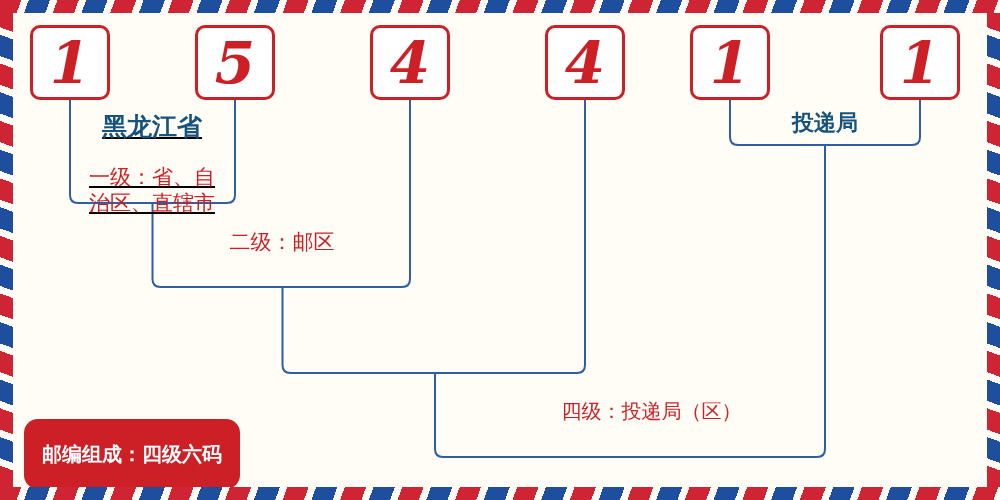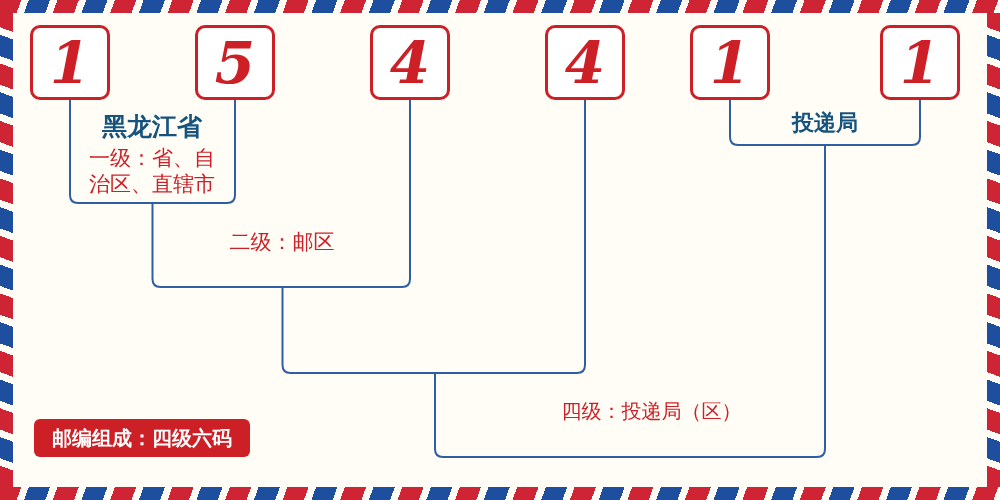--- a/index.html
+++ b/index.html
@@ -55,33 +55,33 @@
   .label-block{position:absolute;transform:translateX(-50%);text-align:center;z-index:2;}
   .label-title{
     color:var(--text-blue);font-weight:bold;font-size:25px;line-height:1.2;
     white-space:nowrap;
   }
   .label-title.small{font-size:21px;}
   .label-desc{
     color:var(--accent-red);font-size:21px;line-height:1.25;margin-top:5px;
   }
   .label-desc.small{font-size:20px;margin-left:43px;}
-  .wrap-narrow{width:136px;margin:3px auto 0;}
+  .wrap-narrow{width:136px;margin:22px auto 0;}
 
   .delivery-label{
     position:absolute;transform:translateX(-50%);z-index:2;
     color:var(--text-blue);font-weight:bold;font-size:22px;white-space:nowrap;text-align:right;
   }
 
   
   .badge{
-    position:absolute;left:34px;top:419px;z-index:2;
+    position:absolute;left:24px;top:419px;z-index:2;
     background:var(--accent-red);color:#ffffff;
     font-size:20px;font-weight:bold;line-height:1;
-    padding:9px 18px;border-radius:6px;white-space:nowrap;
+    padding:25px 18px;border-radius:14px;white-space:nowrap;
   }
 </style>
 </head>
 <body>
 
 <div class="canvas">
 
   <div class="border-strip top"></div>
   <div class="border-strip bottom"></div>
   <div class="border-strip left"></div>
@@ -107,21 +107,21 @@
   <div class="digit-box" style="left:545px">
     <span class="digit">4</span>
   </div>
   <div class="digit-box" style="left:690px">
     <span class="digit">1</span>
   </div>
   <div class="digit-box" style="left:880px">
     <span class="digit">1</span>
   </div>
 
-  <div class="label-block" style="left:152px;top:112px;">
+  <div class="label-block" style="left:152px;top:112px;text-decoration:underline;">
     <div class="label-title">黑龙江省</div>
     <div class="label-desc wrap-narrow">一级：省、自治区、直辖市</div>
   </div>
 
   <div class="label-block" style="left:282px;top:224px;">
     <div class="label-desc">二级：邮区</div>
   </div>
 
 
   <div class="label-block" style="left:630px;top:394px;">

